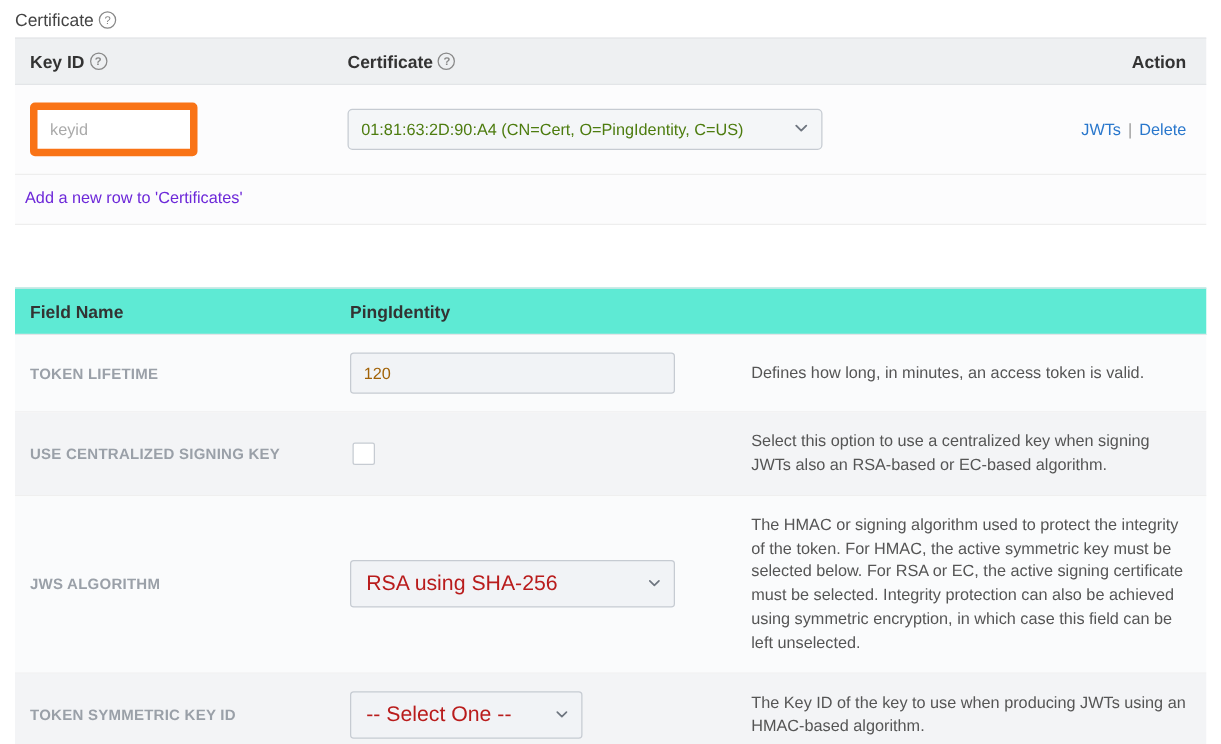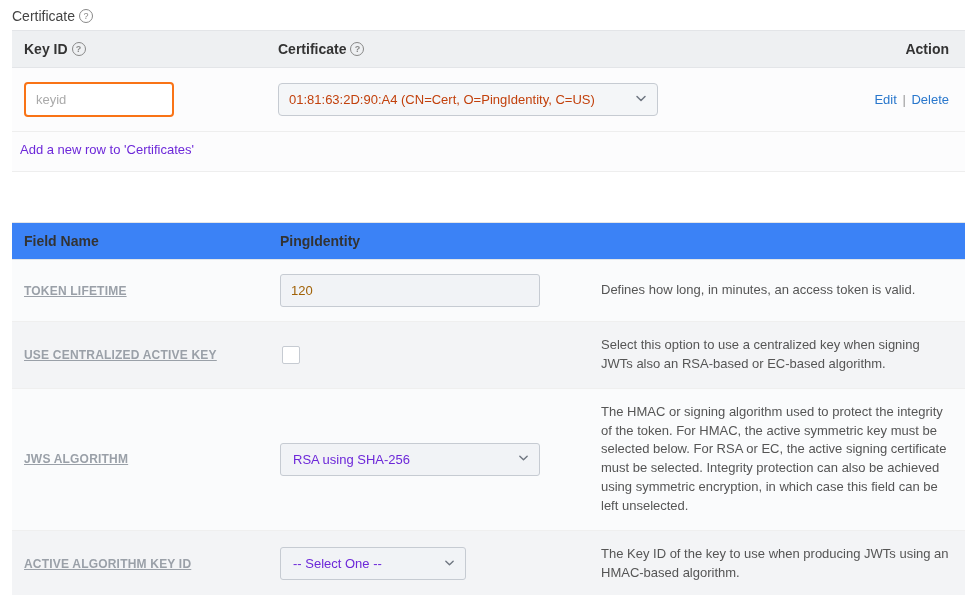--- a/index.html
+++ b/index.html
@@ -45,36 +45,36 @@
   .col-cert { flex: 1; display:flex; align-items:center; gap:4px;}
   .col-action { width: 120px; text-align: right; padding-right: 10px;}
   .data-row {
     display: flex;
     padding: 14px 6px;
     align-items: center;
     background: #fcfcfd;
     border-bottom: 1px solid #eee;
   }
   .text-input {
-    border: 2px solid #f97316;
+    border: 6px solid #f97316;
     border-radius: 4px;
     padding: 8px 10px;
     font-size: 13px;
     color: #333;
     background: #fff;
-    width: 150px;
+    width: 134px;
   }
   .text-input::placeholder { color: #aaa; }
   .cert-select {
     border: 1px solid #c6cbd2;
     border-radius: 4px;
     background: #f4f6f8;
     padding: 8px 30px 8px 10px;
     font-size: 13px;
-    color: #c2410c;
+    color: #4d7c0f;
     width: 380px;
     position: relative;
     cursor: pointer;
   }
   .chevron {
     position: absolute;
     right: 10px;
     top: 50%;
     transform: translateY(-50%);
   }
@@ -83,21 +83,21 @@
   .actions .sep { color: #999; margin: 0 2px;}
   .add-row {
     padding: 10px 8px 14px 8px;
     background: #fcfcfd;
     border-bottom: 1px solid #eee;
   }
   .add-row a { color: #6d28d9; text-decoration: none; font-size: 13px; cursor:pointer;}
   .spacer { height: 50px; }
   .fields-header {
     display: flex;
-    background: #3b82f6;
+    background: #5eead4;
     border-top: 1px solid #e3e5e8;
     border-bottom: 1px solid #e3e5e8;
     padding: 10px 6px;
     font-weight: 600;
     font-size: 14px;
   }
   .fcol-name { width: 262px; padding-left: 6px;}
   .fcol-value { width: 305px; }
   .fcol-desc { flex: 1; padding-right: 10px;}
   .field-row {
@@ -108,21 +108,20 @@
   }
   .field-row:nth-child(odd) { background: #fafbfc; }
   .field-row.alt { background: #f3f4f6; }
   .field-name {
     width: 262px;
     padding-left: 6px;
     font-size: 12px;
     font-weight: 700;
     color: #9aa0a8;
     letter-spacing: 0.2px;
-    text-decoration: underline;
   }
   .field-value { width: 305px; }
   .field-desc {
     flex: 1;
     padding-right: 10px;
     color: #555;
     font-size: 13px;
     line-height: 1.45;
     margin-left: 16px;
   }
@@ -133,24 +132,24 @@
     padding: 8px 10px;
     font-size: 13px;
     width: 260px;
     color: #a16207;
   }
   .field-select {
     border: 1px solid #c6cbd2;
     border-radius: 3px;
     background: #f1f3f6;
     padding: 8px 28px 8px 12px;
-    font-size: 13px;
+    font-size: 17px;
     width: 260px;
     position: relative;
-    color: #6d28d9;
+    color: #b91c1c;
     cursor:pointer;
   }
   .field-select.narrow { width: 186px; }
   .field-select .chev { position:absolute; right:10px; top:50%; transform:translateY(-50%);}
   .checkbox {
     width: 18px;
     height: 18px;
     border: 1px solid #c6cbd2;
     border-radius: 2px;
     background: #fff;
@@ -188,21 +187,21 @@
     <div class="cert-select">
       <span>01:81:63:2D:90:A4 (CN=Cert, O=PingIdentity, C=US)</span>
       <span class="chevron">
         <svg width="12" height="12" viewBox="0 0 12 12">
             <path d="M2 4 L6 8 L10 4" stroke="#6f7680" stroke-width="1.5" fill="none" stroke-linecap="round" stroke-linejoin="round"></path>
           </svg>
       </span>
     </div>
   </div>
   <div class="col-action actions">
-    <a>Edit</a>
+    <a>JWTs</a>
     <span class="sep">|</span>
     <a>Delete</a>
   </div>
 </div>
 
 <div class="add-row">
   <a>Add a new row to 'Certificates'</a>
 </div>
 
 <div class="spacer"></div>
@@ -214,21 +213,21 @@
 
 <div class="field-row">
   <div class="field-name">TOKEN LIFETIME</div>
   <div class="field-value">
     <input class="field-input" type="text" value="120" style="">
   </div>
   <div class="field-desc">Defines how long, in minutes, an access token is valid.</div>
 </div>
 
 <div class="field-row alt">
-  <div class="field-name">USE CENTRALIZED ACTIVE KEY</div>
+  <div class="field-name">USE CENTRALIZED SIGNING KEY</div>
   <div class="field-value">
     <div class="checkbox"></div>
   </div>
   <div class="field-desc">Select this option to use a centralized key when signing JWTs also an RSA-based or EC-based algorithm.</div>
 </div>
 
 <div class="field-row">
   <div class="field-name">JWS ALGORITHM</div>
   <div class="field-value">
     <div class="field-select">
@@ -237,21 +236,21 @@
         <svg width="11" height="11" viewBox="0 0 12 12">
             <path d="M2 4 L6 8 L10 4" stroke="#6f7680" stroke-width="1.5" fill="none" stroke-linecap="round" stroke-linejoin="round"></path>
           </svg>
       </span>
     </div>
   </div>
   <div class="field-desc">The HMAC or signing algorithm used to protect the integrity of the token. For HMAC, the active symmetric key must be selected below. For RSA or EC, the active signing certificate must be selected. Integrity protection can also be achieved using symmetric encryption, in which case this field can be left unselected.</div>
 </div>
 
 <div class="field-row alt">
-  <div class="field-name">ACTIVE ALGORITHM KEY ID</div>
+  <div class="field-name">TOKEN SYMMETRIC KEY ID</div>
   <div class="field-value">
     <div class="field-select narrow">
       <span>-- Select One --</span>
       <span class="chev">
         <svg width="11" height="11" viewBox="0 0 12 12">
             <path d="M2 4 L6 8 L10 4" stroke="#6f7680" stroke-width="1.5" fill="none" stroke-linecap="round" stroke-linejoin="round"></path>
           </svg>
       </span>
     </div>
   </div>

